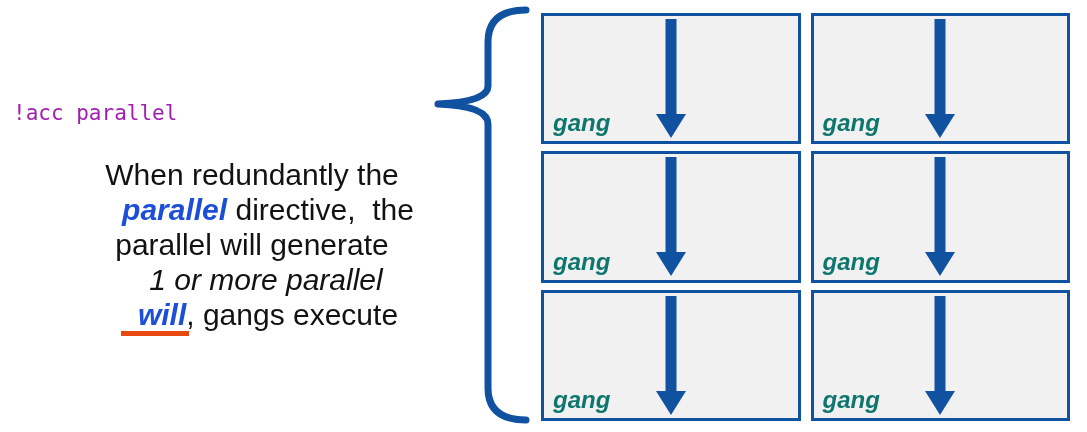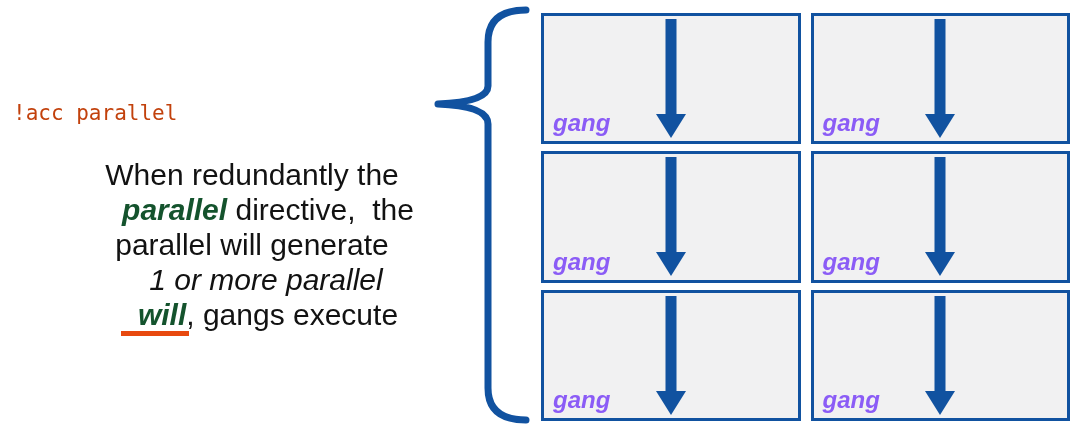--- a/index.html
+++ b/index.html
@@ -11,36 +11,36 @@
     font-family: "Liberation Sans", sans-serif;
   }
 
   
   .code-line {
     position: absolute;
     left: 13px; top: 101px;
     font-family: "DejaVu Sans Mono", "Liberation Mono", monospace;
     font-size: 21px;
     letter-spacing: 0px;
-    color: #c2410c;
+    color: #a21caf;
     white-space: pre;
   }
 
   .description {
     position: absolute;
     left: 36px; top: 157px;
     width: 432px;
     text-align: center;
     font-size: 30px;
     line-height: 35px;
     color: #121212;
   }
   .pline { white-space: pre; }
   .blue-bi {
-    color: #14532d;
+    color: #1d4ed8;
     font-weight: bold;
     font-style: italic;
     margin-left: 32px;
   }
   .italic { font-style: italic; margin-left: 28px; }
   .orange-underline { position: relative; display: inline-block; }
   .orange-underline::after {
     content: "";
     position: absolute;
     left: -17px; right: -3px; bottom: -4px;
@@ -70,21 +70,21 @@
     position: relative;
     background: #F1F1F2;
     border: 3px solid #1152A0;
   }
   .gang-label {
     position: absolute;
     left: 9px; bottom: 4px;
     font-size: 24px;
     font-weight: bold;
     font-style: italic;
-    color: #8b5cf6;
+    color: #0f766e;
   }
   .arrow-svg {
     position: absolute;
     left: 50%; top: 3px;
     transform: translateX(-50%);
     width: 32px; height: 120px;
   }
 </style>
 </head>
 <body>

